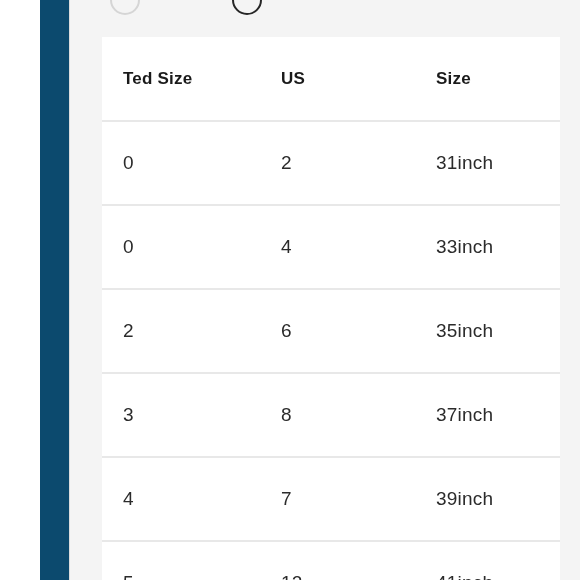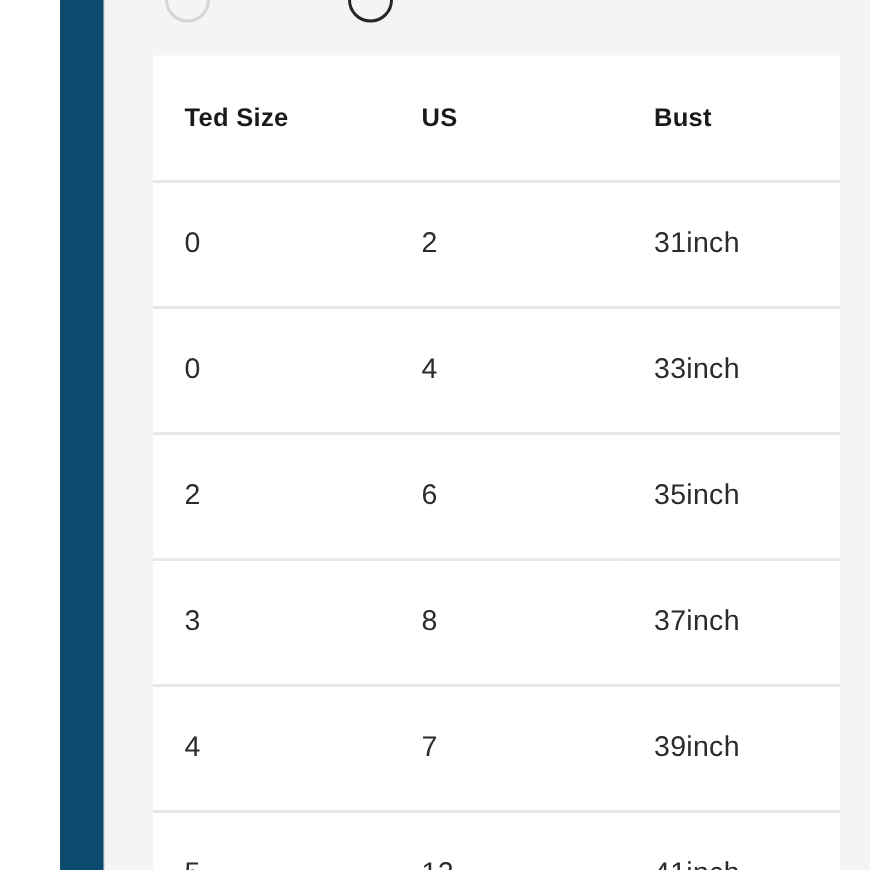--- a/index.html
+++ b/index.html
@@ -138,21 +138,21 @@
     <table class="size-table">
       <colgroup>
         <col class="c1">
           <col class="c2">
           <col class="c3">
       </colgroup>
       <thead>
         <tr>
           <th>Ted Size</th>
           <th>US</th>
-          <th>Bust</th>
+          <th>Size</th>
         </tr>
       </thead>
       <tbody>
         <tr>
           <td>0</td>
           <td>2</td>
           <td>31inch</td>
         </tr>
         <tr>
           <td>0</td>

